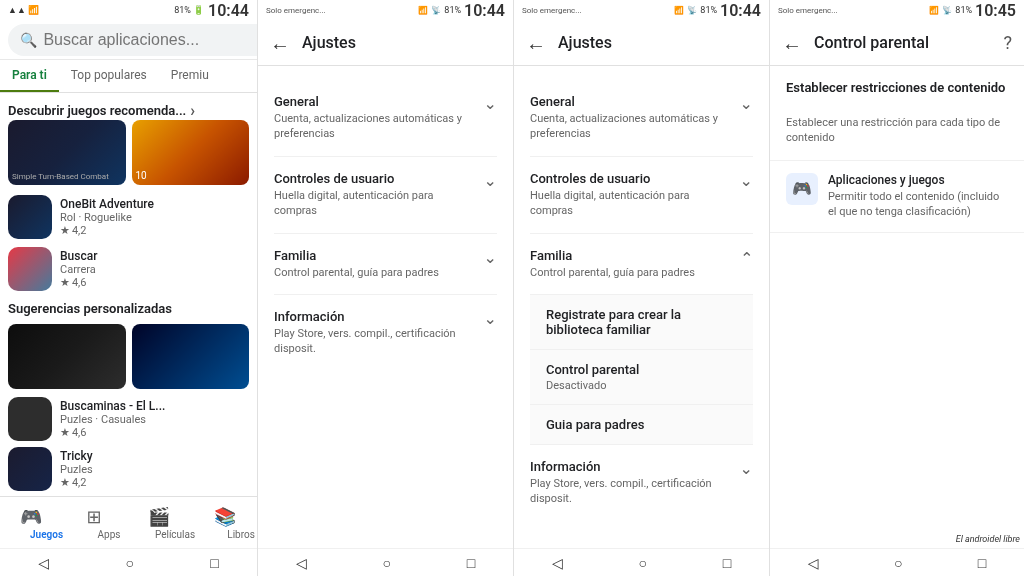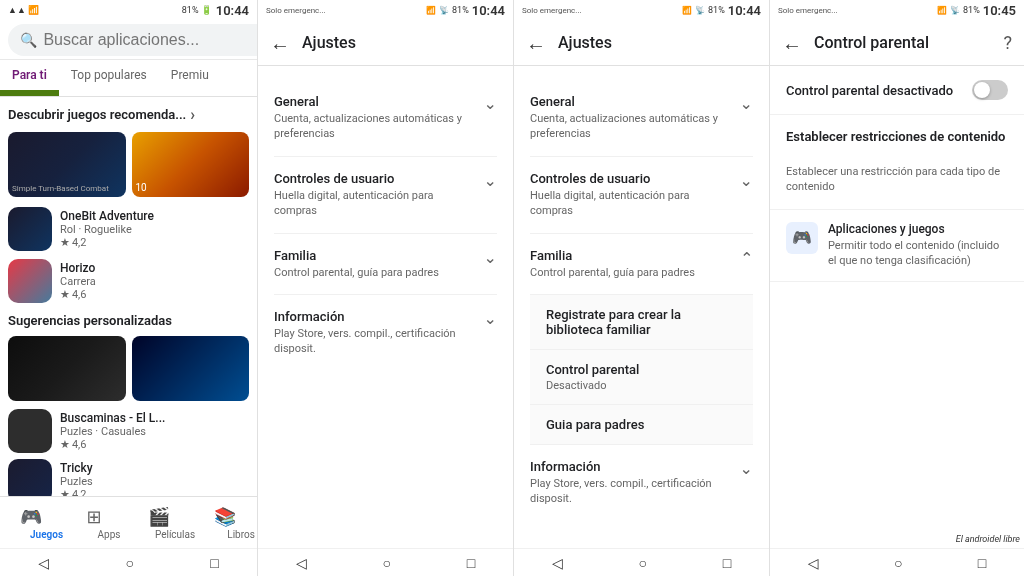--- a/index.html
+++ b/index.html
@@ -83,38 +83,37 @@
       flex-shrink: 0;
     }
     .tab {
       padding: 8px 12px;
       font-size: 12px;
       color: #666;
       cursor: pointer;
       white-space: nowrap;
     }
     .tab.active {
-      color: #701a75;
-      border-bottom: 6px solid #4d7c0f;
+      color: #15803d;
+      border-bottom: 2px solid #4d7c0f;
       font-weight: 600;
     }
 
     
     .content {
       flex: 1;
       overflow-y: auto;
       padding: 8px;
     }
     .content::-webkit-scrollbar { width: 0; }
 
     .section-title {
       font-size: 13px;
       font-weight: 600;
       color: #202124;
-      margin-bottom: 8px;
       display: flex;
       align-items: center;
       gap: 4px;
     }
     .section-title .arrow-right {
       font-size: 16px;
       color: #555;
     }
 
     .game-grid {
@@ -337,21 +336,21 @@
 
     .watermark {
       position: absolute;
       bottom: 32px;
       right: 4px;
       font-size: 9px;
       color: #333;
       font-style: italic;
     }
     .bat { font-size: 9px; }
-    .time-text { font-size: 13px; font-weight: 600; }
+    .time-text { font-size: 16px; font-weight: 600; }
 
     .emergency-text { font-size: 8px; color: #555; }
   </style>
 </head>
 <body>
 
 <div class="panel panel-1">
 
   <div class="status-bar">
     <div class="status-bar-left">
@@ -407,21 +406,21 @@
         <div class="game-meta">Rol · Roguelike</div>
         <div class="game-rating">
           <span>★</span>
           <span>4,2</span>
         </div>
       </div>
     </div>
     <div class="game-list-item">
       <div class="game-icon game-icon-2"></div>
       <div class="game-info">
-        <div class="game-name">Horizo</div>
+        <div class="game-name">Buscar</div>
         <div class="game-meta">Carrera</div>
         <div class="game-rating">
           <span>★</span>
           <span>4,6</span>
         </div>
       </div>
     </div>
 
     <div class="section-header">Sugerencias personalizadas</div>
 
@@ -652,26 +651,20 @@
   </div>
 
   <div class="settings-header">
     <span class="back-arrow">←</span>
     <span class="settings-title">Control parental</span>
     <span class="help-icon">?</span>
   </div>
 
   <div class="settings-content">
 
-    <div class="parental-row">
-      <span class="parental-label">Control parental desactivado</span>
-      <div class="toggle off">
-        <div class="toggle-knob"></div>
-      </div>
-    </div>
 
     <div class="content-restriction">
       <div class="content-restriction-title">Establecer restricciones de contenido</div>
       <div class="content-restriction-sub">Establecer una restricción para cada tipo de contenido</div>
     </div>
 
     <div class="app-games-row">
       <div class="app-games-icon">
         <span>🎮</span>
       </div>

